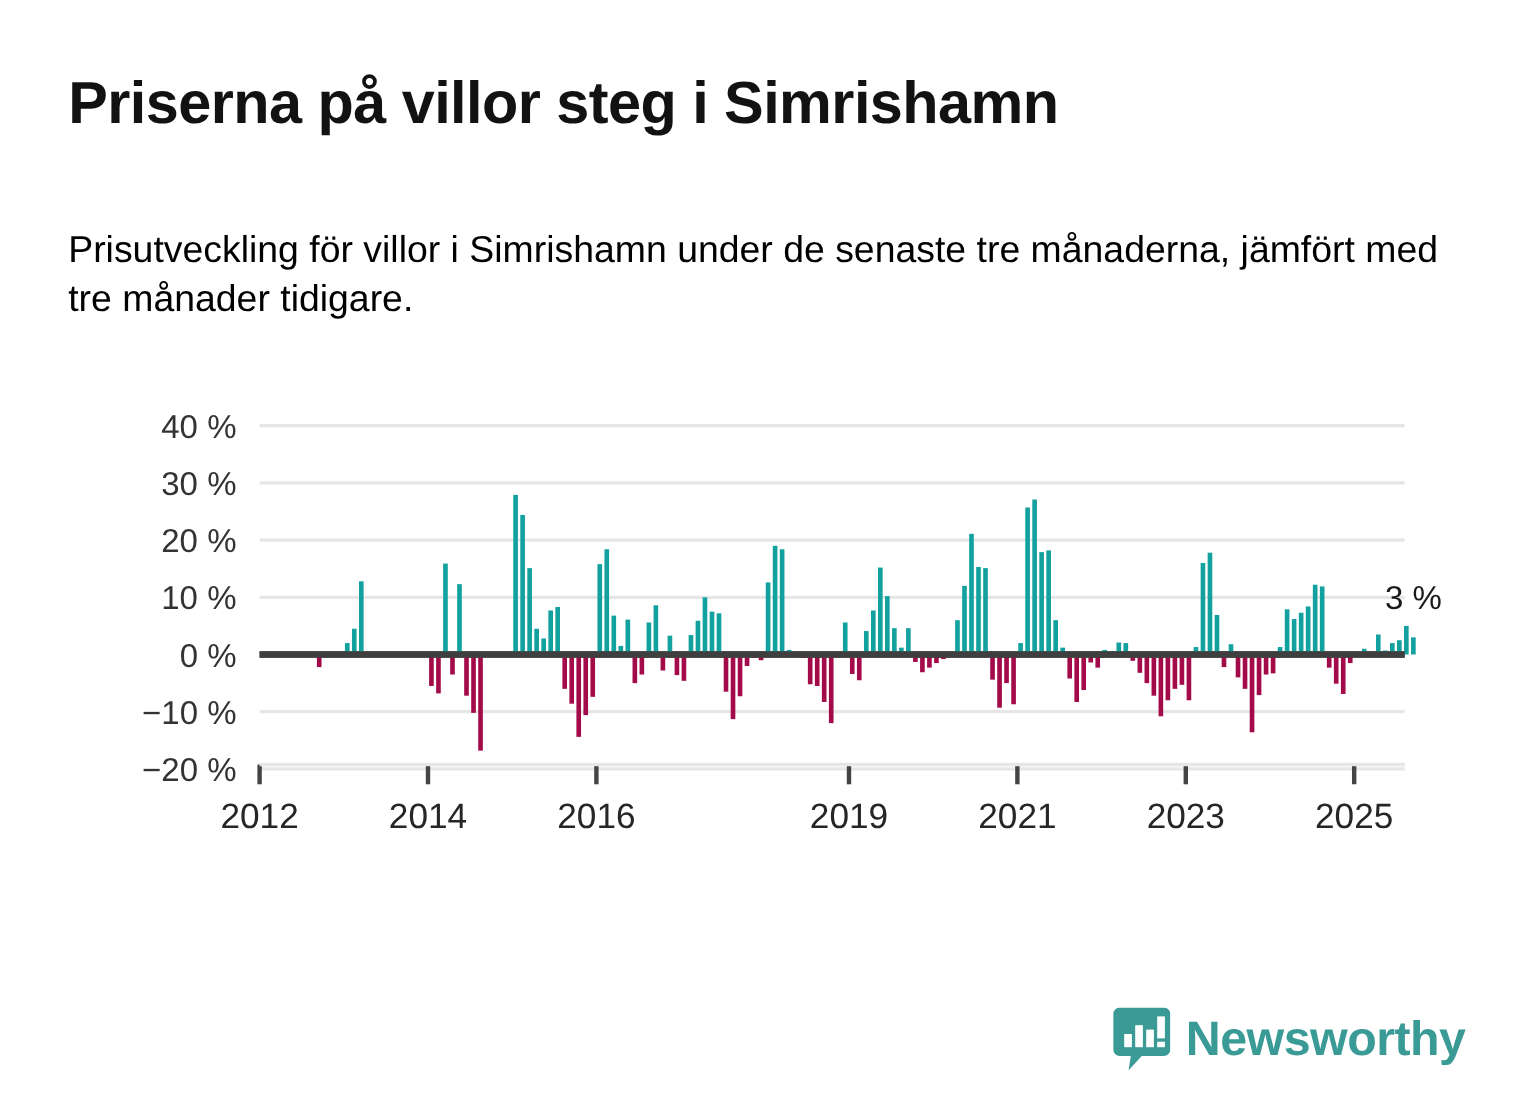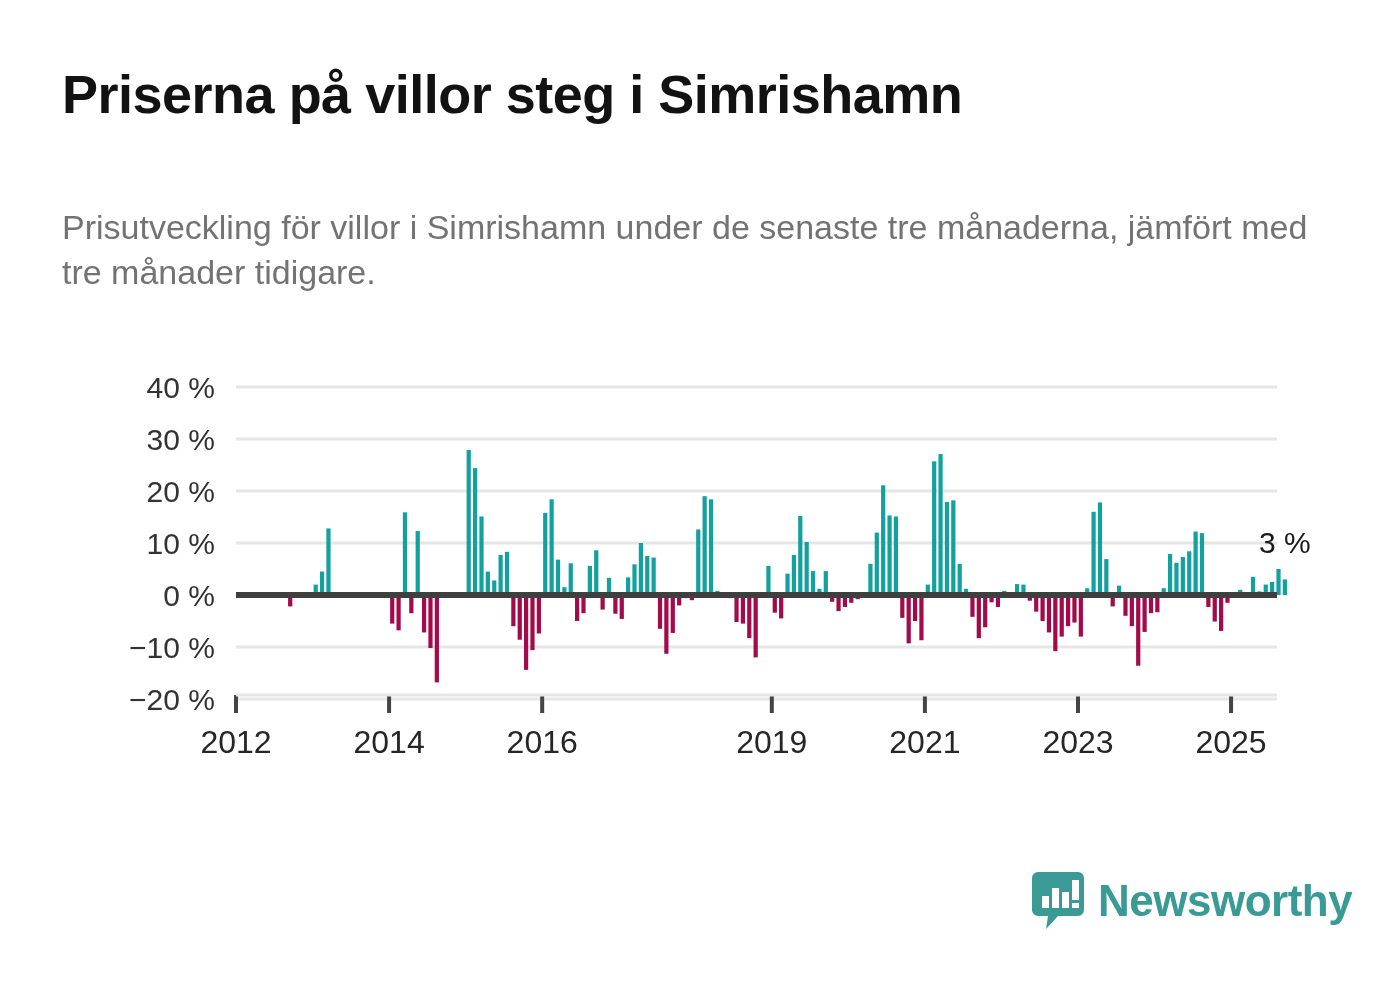--- a/index.html
+++ b/index.html
@@ -26,21 +26,21 @@
     white-space: nowrap;
   }
   #page-subtitle {
     position: absolute;
     left: 62px;
     top: 205px;
     width: 1270px;
     font-size: 34px;
     font-weight: 400;
     line-height: 1.32;
-    color: #737373;
+    color: #000000;
   }
   #chart-area {
     position: absolute;
     left: 0;
     top: 0;
     width: 1382px;
     height: 897px;
   }
   #chart-svg {
     position: absolute;
@@ -61,25 +61,24 @@
   }
   .value-annotation {
     font-family: "Liberation Sans", sans-serif;
     font-size: 30px;
     fill: #1a1a1a;
     text-anchor: middle;
   }
   #logo-wrap {
     position: absolute;
     left: 1012px;
-    top: 872px;
+    top: 916px;
     display: flex;
     align-items: center;
     gap: 14px;
-    margin-left: 20px;
   }
   #logo-text {
     font-size: 44px;
     font-weight: 700;
     color: #3a9a96;
     letter-spacing: -0.5px;
     line-height: 1;
   }
 </style>
 </head>

